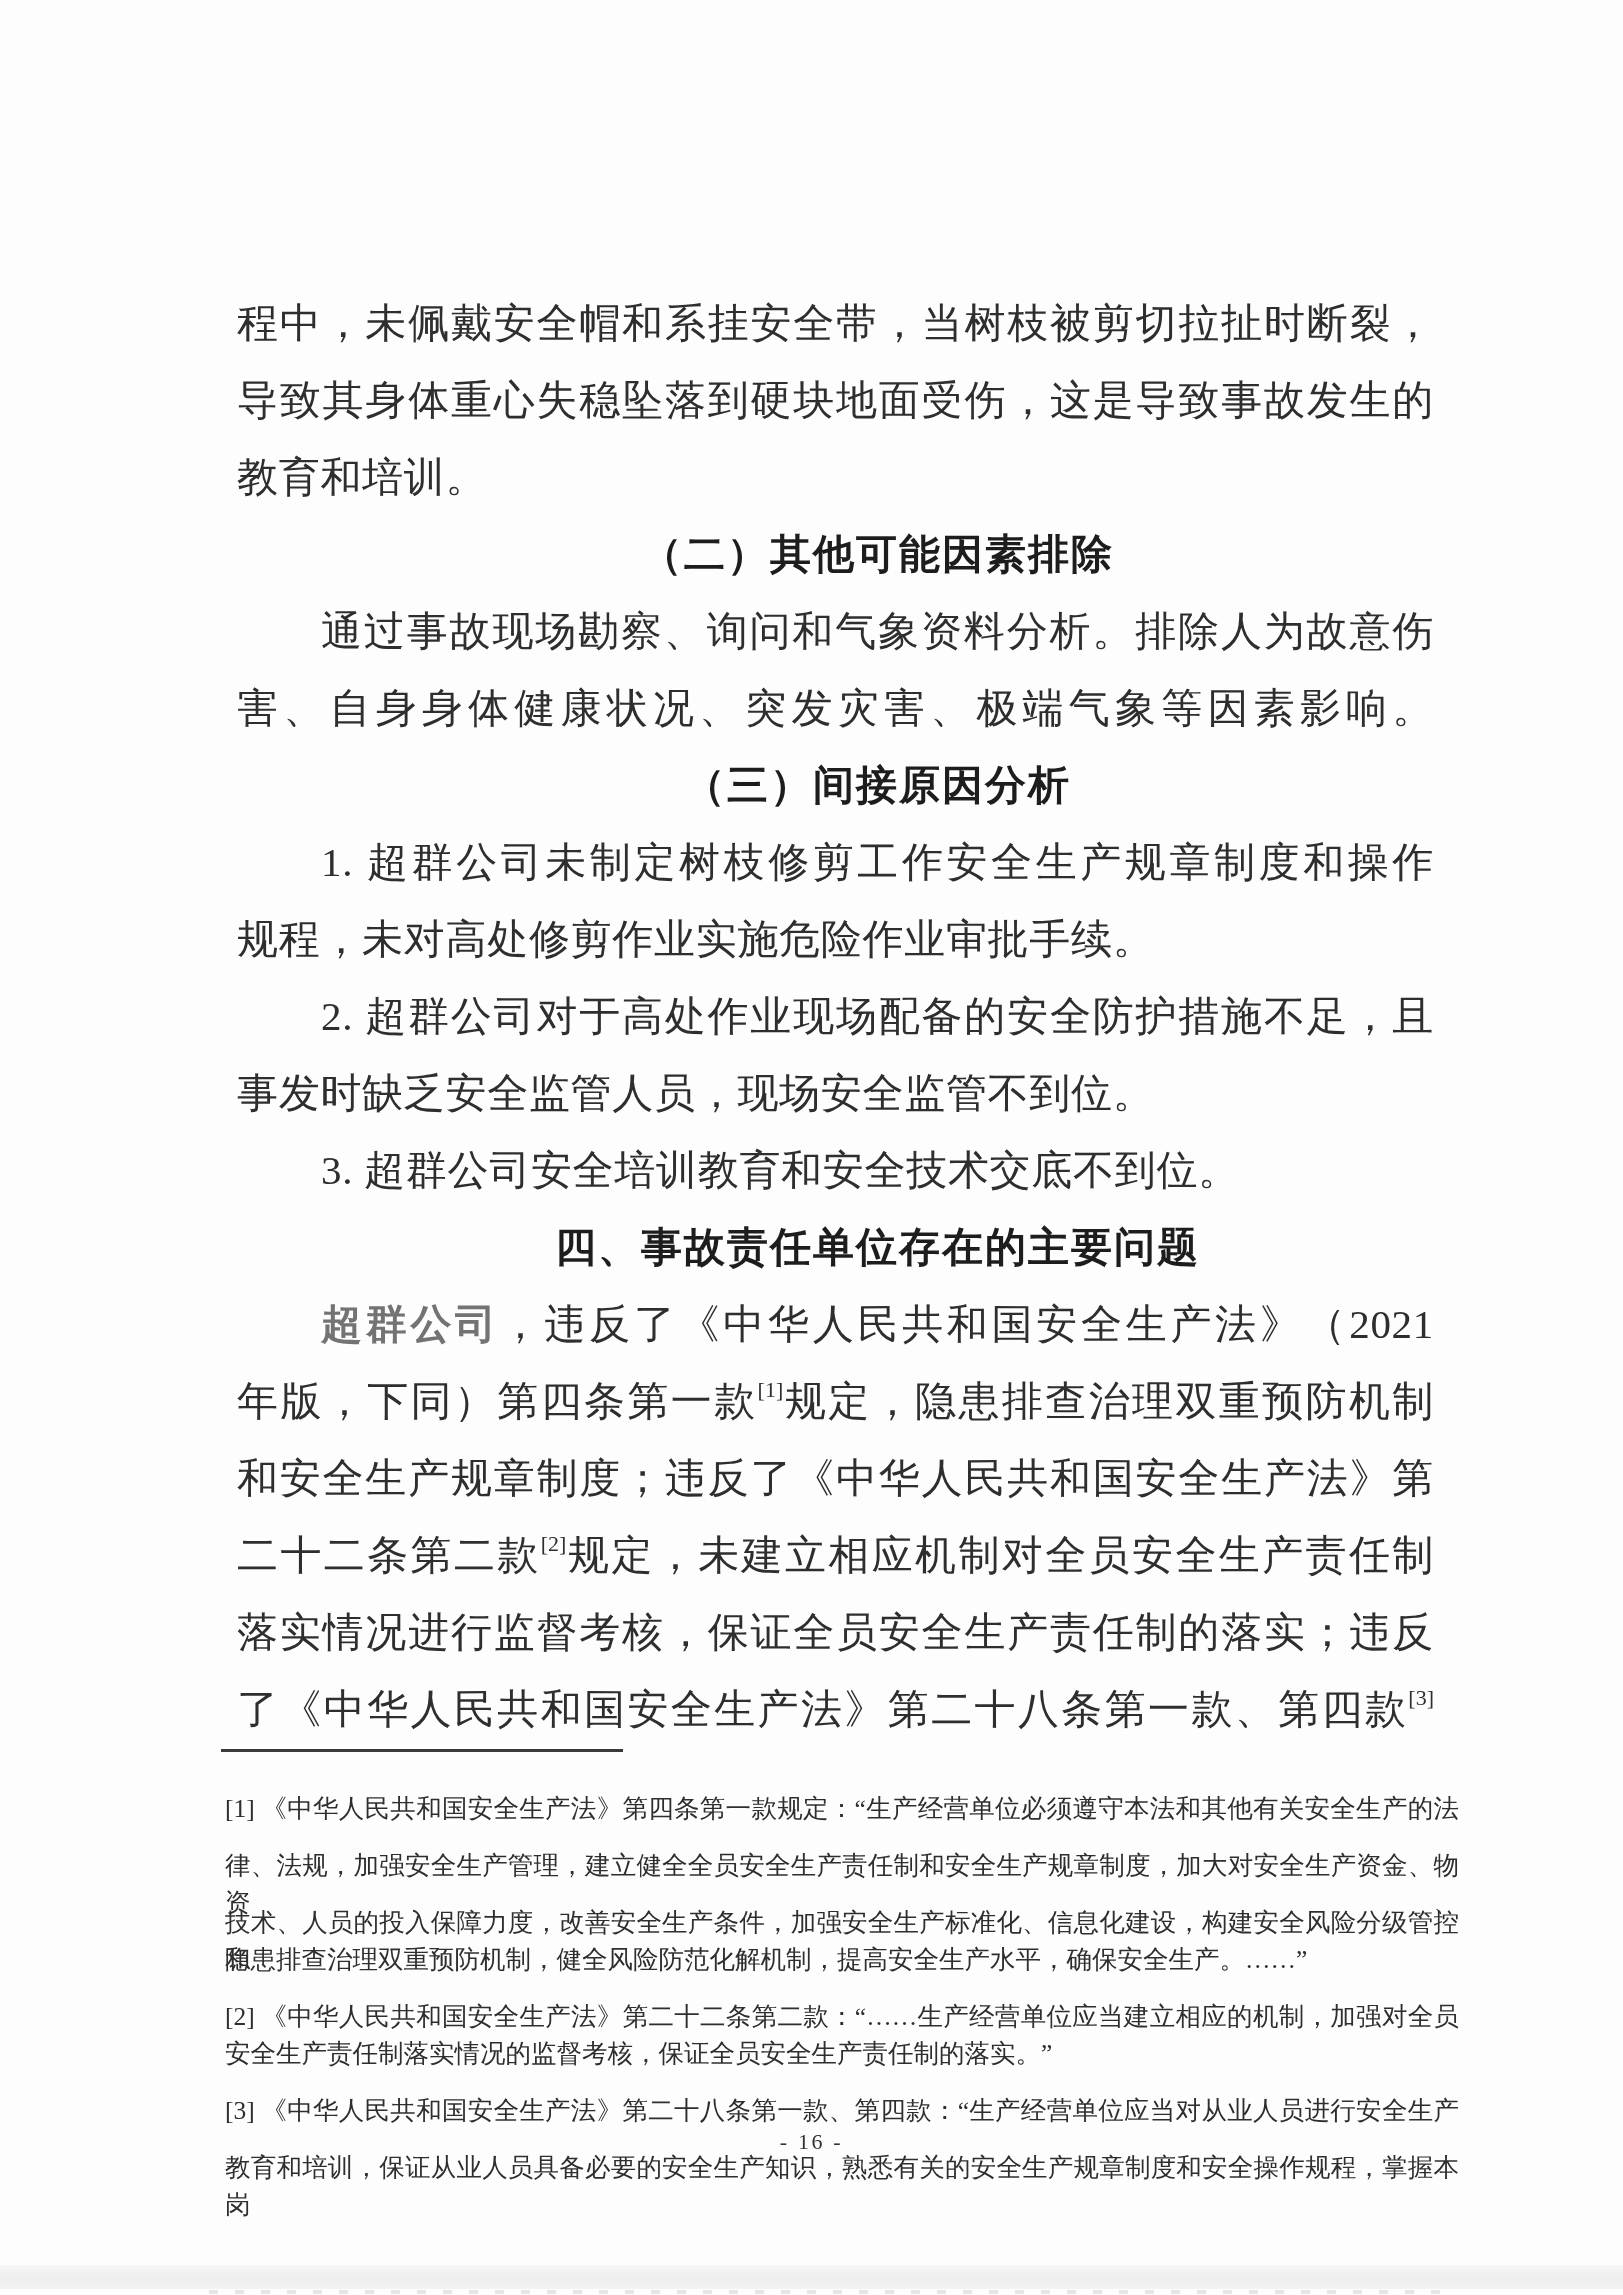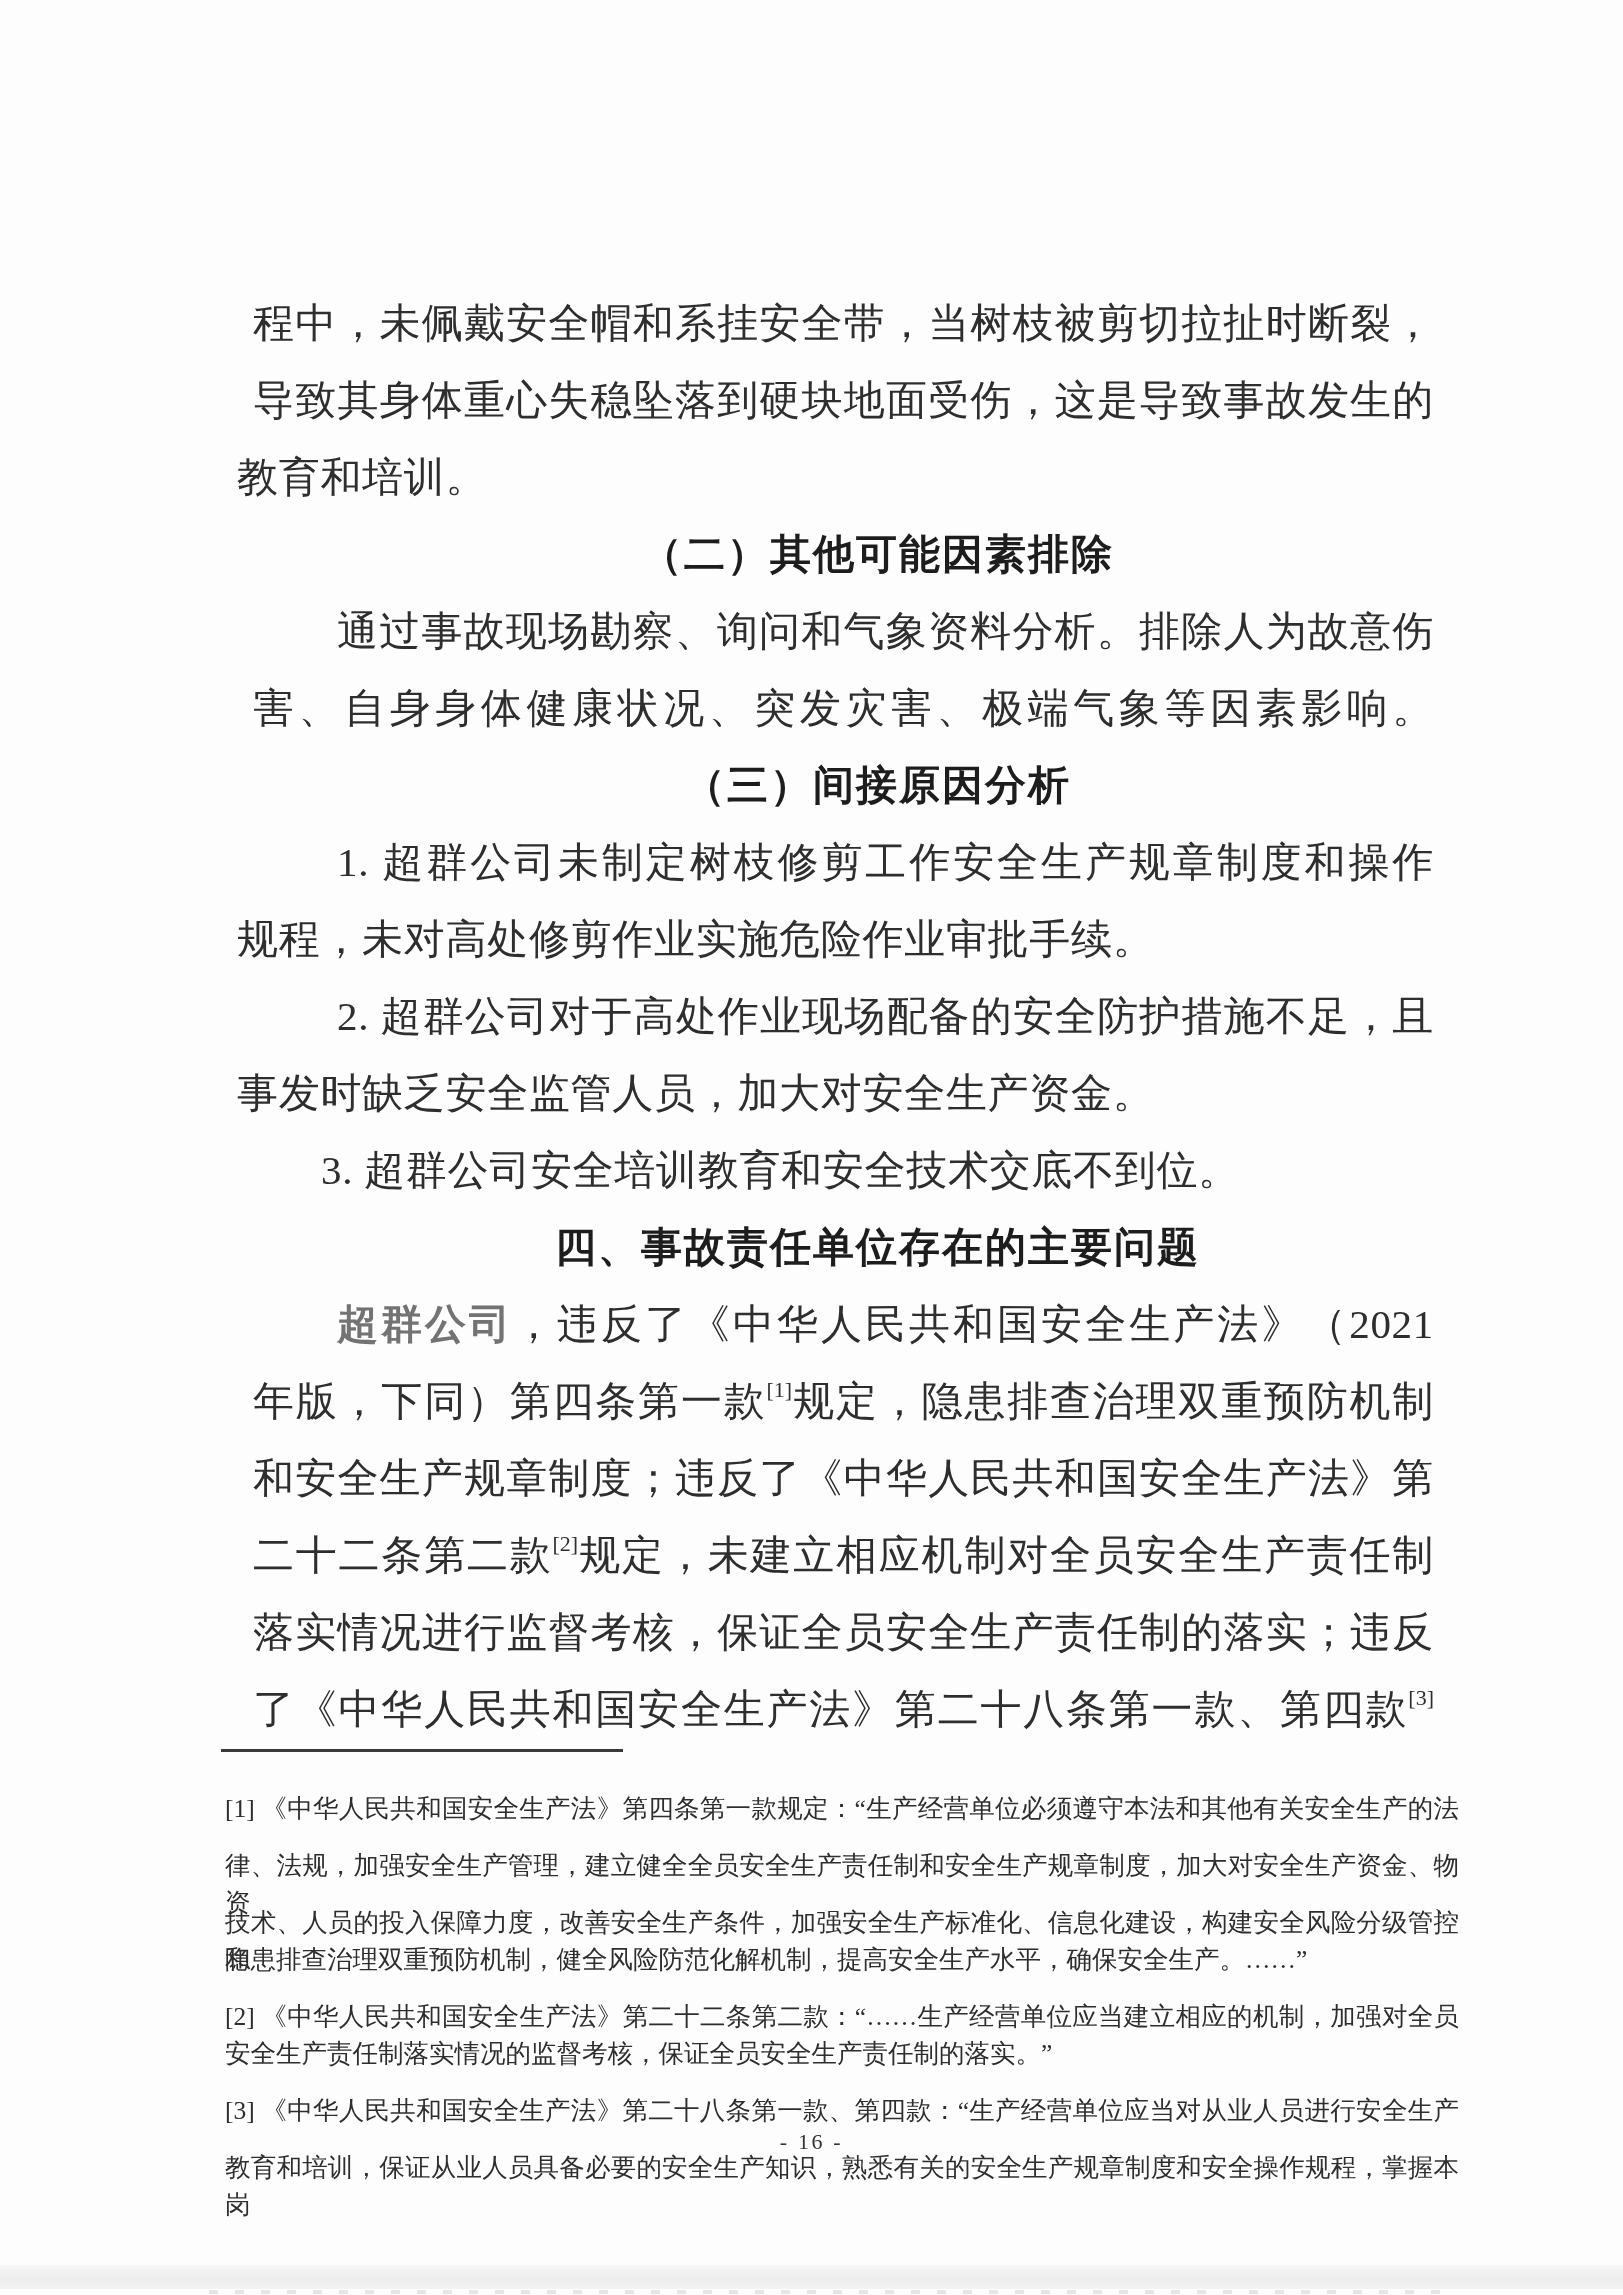--- a/index.html
+++ b/index.html
@@ -28,21 +28,20 @@
     line-height: 77px;
     font-size: 41px;
     letter-spacing: 0.7px;
     white-space: nowrap;
     text-align: left;
   }
   .j {
     white-space: normal;
     text-align: justify;
     text-align-last: justify;
-    margin-left: 16px;
   }
   .ind { text-indent: 84px; }
   .h { font-weight: bold; color: #1d1d1d; letter-spacing: 2px; text-align: center; }
   .bold { font-weight: bold; color: #737373; }
   sup.ref {
     font-size: 22px;
     line-height: 0;
     vertical-align: 18.3px;
     letter-spacing: 0;
   }
@@ -115,21 +114,21 @@
     <div class="line j">程中，未佩戴安全帽和系挂安全带，当树枝被剪切拉扯时断裂，</div>
     <div class="line j">导致其身体重心失稳坠落到硬块地面受伤，这是导致事故发生的</div>
     <div class="line">教育和培训。</div>
     <div class="line h ind">（二）其他可能因素排除</div>
     <div class="line j ind">通过事故现场勘察、询问和气象资料分析。排除人为故意伤</div>
     <div class="line j">害、自身身体健康状况、突发灾害、极端气象等因素影响。</div>
     <div class="line h ind">（三）间接原因分析</div>
     <div class="line j ind">1. 超群公司未制定树枝修剪工作安全生产规章制度和操作</div>
     <div class="line">规程，未对高处修剪作业实施危险作业审批手续。</div>
     <div class="line j ind">2. 超群公司对于高处作业现场配备的安全防护措施不足，且</div>
-    <div class="line">事发时缺乏安全监管人员，加大对安全生产资金。</div>
+    <div class="line">事发时缺乏安全监管人员，现场安全监管不到位。</div>
     <div class="line ind">3. 超群公司安全培训教育和安全技术交底不到位。</div>
     <div class="line h ind">四、事故责任单位存在的主要问题</div>
     <div class="line j ind">
       <span class="bold">超群公司</span><span>，违反了《中华人民共和国安全生产法》（2021</span>
     </div>
     <div class="line j">
       <span>年版，下同）第四条第一款</span><sup class="ref">[1]</sup><span>规定，隐患排查治理双重预防机制</span>
     </div>
     <div class="line j">和安全生产规章制度；违反了《中华人民共和国安全生产法》第</div>
     <div class="line j">

